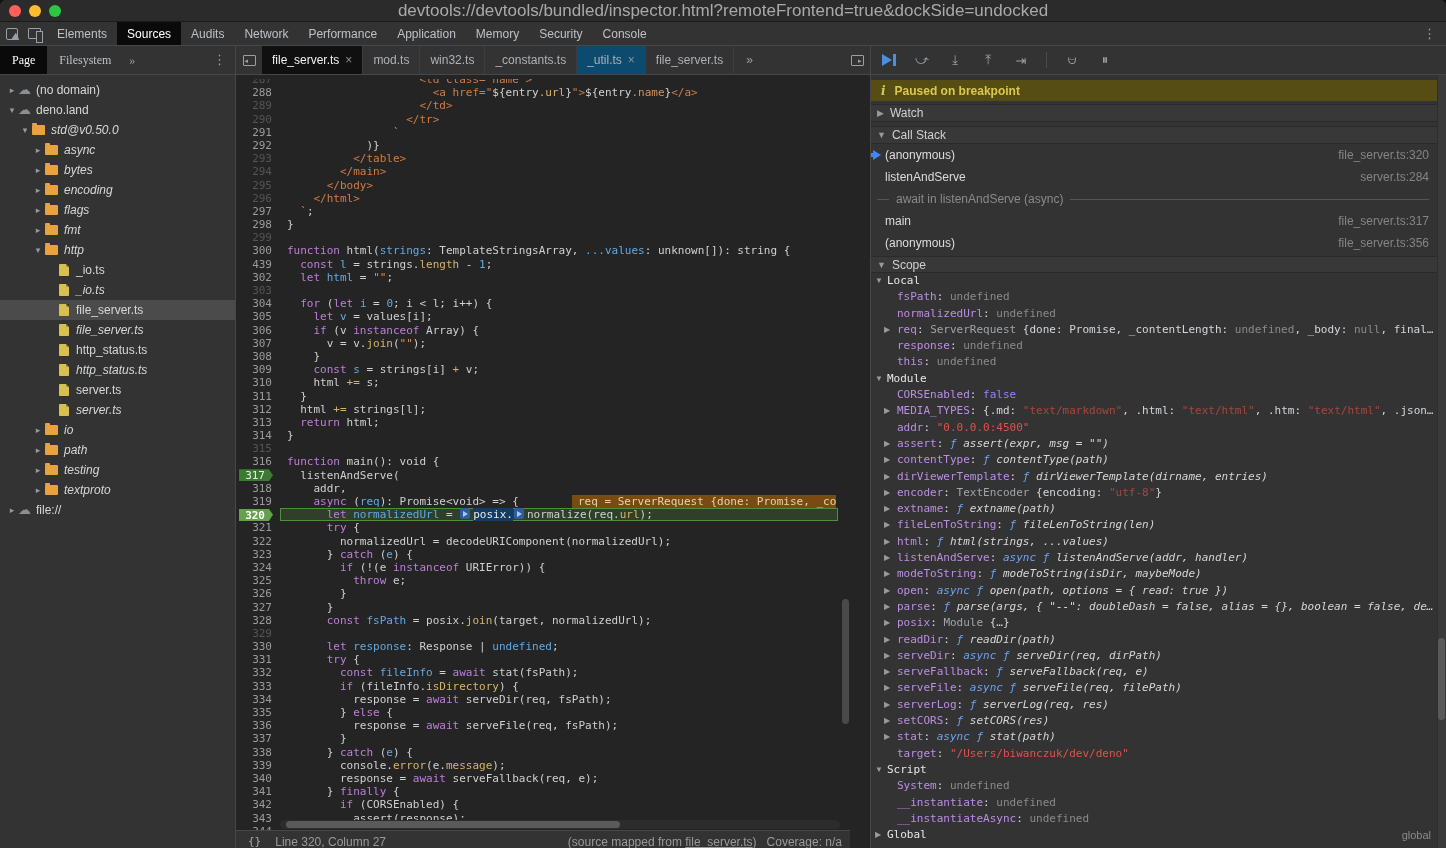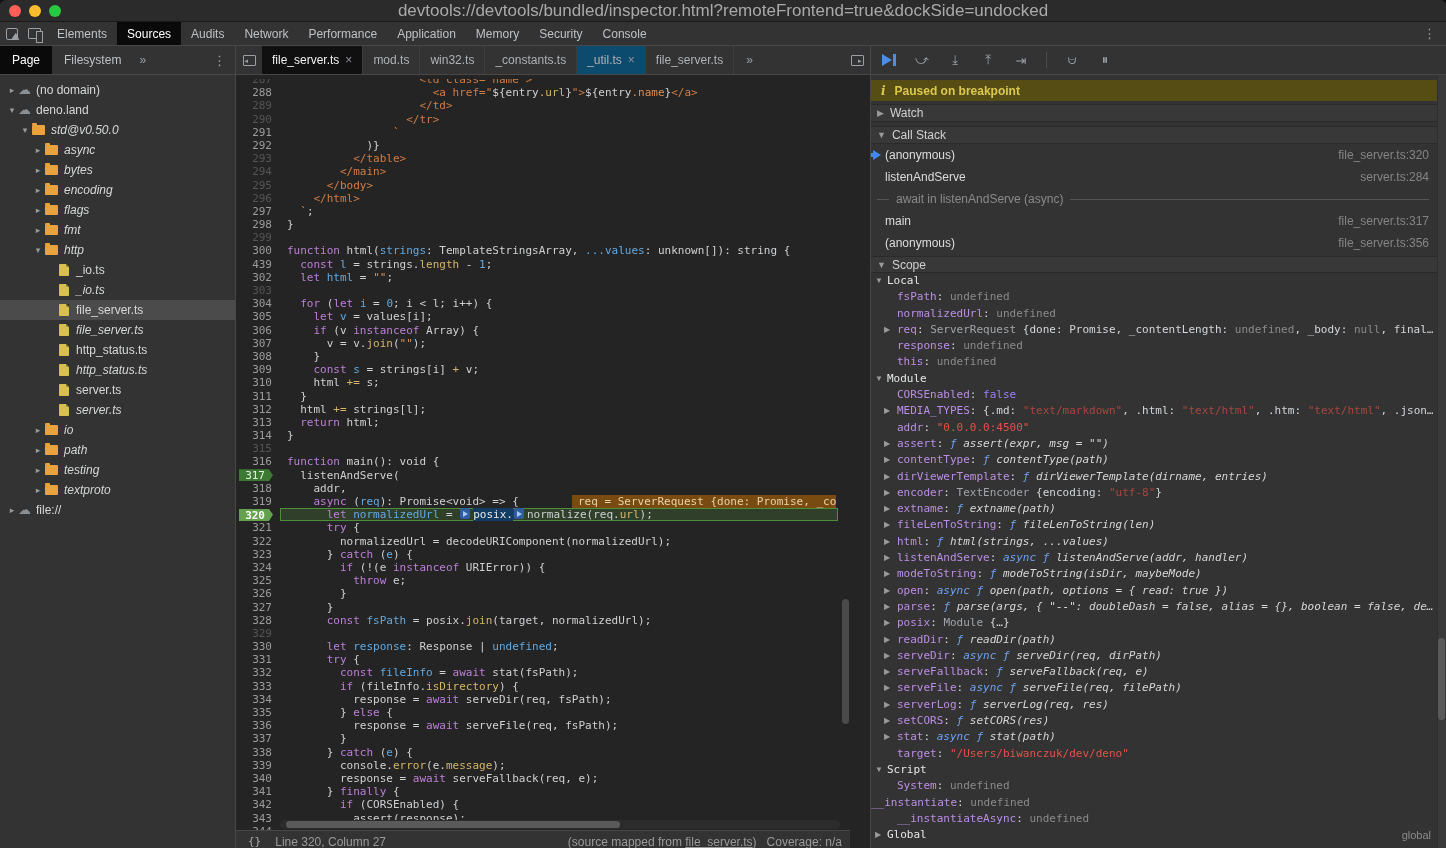--- a/index.html
+++ b/index.html
@@ -20,21 +20,21 @@
   .insp-icon::after { content:""; position:absolute; right:-3px; bottom:-3px; border-left:7px solid #9aa0a6;
                       border-top:4px solid transparent; border-bottom:4px solid transparent; transform:rotate(35deg); }
   .dev-icon { width:13px; height:11px; border:1.4px solid #9aa0a6; border-radius:1px; position:relative; }
   .dev-icon::after { content:""; position:absolute; right:-3px; top:2px; width:5px; height:10px; background:#333; border:1.4px solid #9aa0a6; }
   .main-tabs { display:flex; }
   .main-tab { padding:0 10px; font-size:12px; color:#bdc1c6; display:flex; align-items:center; cursor:default; }
   .main-tab.active { background:#0a0a0a; color:#fff; }
   .tb-kebab { margin-left:auto; display:flex; align-items:center; padding:0 10px; color:#9aa0a6; font-size:13px; }
   
   .subbar { position:absolute; top:46px; left:0; right:0; height:29px; background:#333; border-bottom:1px solid #474747; }
-  .nav-head { position:absolute; left:0; top:0; width:236px; height:100%; border-right:1px solid #474747; display:flex; align-items:stretch; }
+  .nav-head { position:absolute; left:0; top:0; width:236px; height:100%; border-right:1px solid #474747; display:flex; align-items:stretch;font-family:Liberation Serif, serif; }
   .nav-tab { padding:0 12px; font-size:12px; color:#bdc1c6; display:flex; align-items:center; }
   .nav-tab.active { background:#0a0a0a; color:#fff; }
   .nav-chev { padding:0 6px; color:#9aa0a6; font-size:12px; display:flex; align-items:center; }
   .nav-kebab { margin-left:auto; padding:0 9px; color:#9aa0a6; font-size:13px; display:flex; align-items:center; }
   .ed-tabstrip { position:absolute; left:236px; top:0; width:634px; height:100%; display:flex; align-items:stretch; overflow:hidden; }
   .panel-toggle { width:26px; display:flex; align-items:center; justify-content:center; color:#9aa0a6; }
   .pt-box { width:13px; height:11px; border:1.2px solid #9aa0a6; border-radius:1px; position:relative; font-size:7px; line-height:10px; text-align:left; padding-left:1px; color:#9aa0a6; }
   .ed-tab { padding:0 10px; font-size:12px; color:#aeb1b6; display:flex; align-items:center; gap:6px; white-space:nowrap; border-right:1px solid #3d3d3d; }
   .ed-tab.active { background:#101010; color:#f0f0f0; }
   .ed-tab.hover { background:#0c4a6e; }
@@ -458,21 +458,21 @@
           <div class="srow" style="padding-left: 26px;"><span class="tri" style="left: 13px;">▶</span><span class="sn">readDir</span><span class="sp">: </span><span class="sf">ƒ </span><span class="sg">readDir(path)</span></div>
           <div class="srow" style="padding-left: 26px;"><span class="tri" style="left: 13px;">▶</span><span class="sn">serveDir</span><span class="sp">: </span><span class="sf">async ƒ </span><span class="sg">serveDir(req, dirPath)</span></div>
           <div class="srow" style="padding-left: 26px;"><span class="tri" style="left: 13px;">▶</span><span class="sn">serveFallback</span><span class="sp">: </span><span class="sf">ƒ </span><span class="sg">serveFallback(req, e)</span></div>
           <div class="srow" style="padding-left: 26px;"><span class="tri" style="left: 13px;">▶</span><span class="sn">serveFile</span><span class="sp">: </span><span class="sf">async ƒ </span><span class="sg">serveFile(req, filePath)</span></div>
           <div class="srow" style="padding-left: 26px;"><span class="tri" style="left: 13px;">▶</span><span class="sn">serverLog</span><span class="sp">: </span><span class="sf">ƒ </span><span class="sg">serverLog(req, res)</span></div>
           <div class="srow" style="padding-left: 26px;"><span class="tri" style="left: 13px;">▶</span><span class="sn">setCORS</span><span class="sp">: </span><span class="sf">ƒ </span><span class="sg">setCORS(res)</span></div>
           <div class="srow" style="padding-left: 26px;"><span class="tri" style="left: 13px;">▶</span><span class="sn">stat</span><span class="sp">: </span><span class="sf">async ƒ </span><span class="sg">stat(path)</span></div>
           <div class="srow" style="padding-left: 26px;"><span class="sn">target</span><span class="sp">: </span><span class="ss">"/Users/biwanczuk/dev/deno"</span></div>
           <div class="srow" style="padding-left: 16px;"><span class="tri" style="left: 4px;">▼</span><span class="sh">Script</span></div>
           <div class="srow" style="padding-left: 26px;"><span class="sn">System</span><span class="sp">: </span><span class="sv">undefined</span></div>
-          <div class="srow" style=""><span class="sn">__instantiate</span><span class="sp">: </span><span class="sv">undefined</span></div>
+          <div class="srow" style="padding-left: 26px;"><span class="sn">__instantiate</span><span class="sp">: </span><span class="sv">undefined</span></div>
           <div class="srow" style="padding-left: 26px;"><span class="sn">__instantiateAsync</span><span class="sp">: </span><span class="sv">undefined</span></div>
           <div class="srow" style="padding-left: 16px;"><span class="tri" style="left: 4px;">▶</span><span class="sh">Global</span><span class="right-note">global</span></div>
         </div>
       <div class="sb-track">
           <div class="sb-thumb"></div>
         </div>
     </div>
   </div>
 </div>
 

